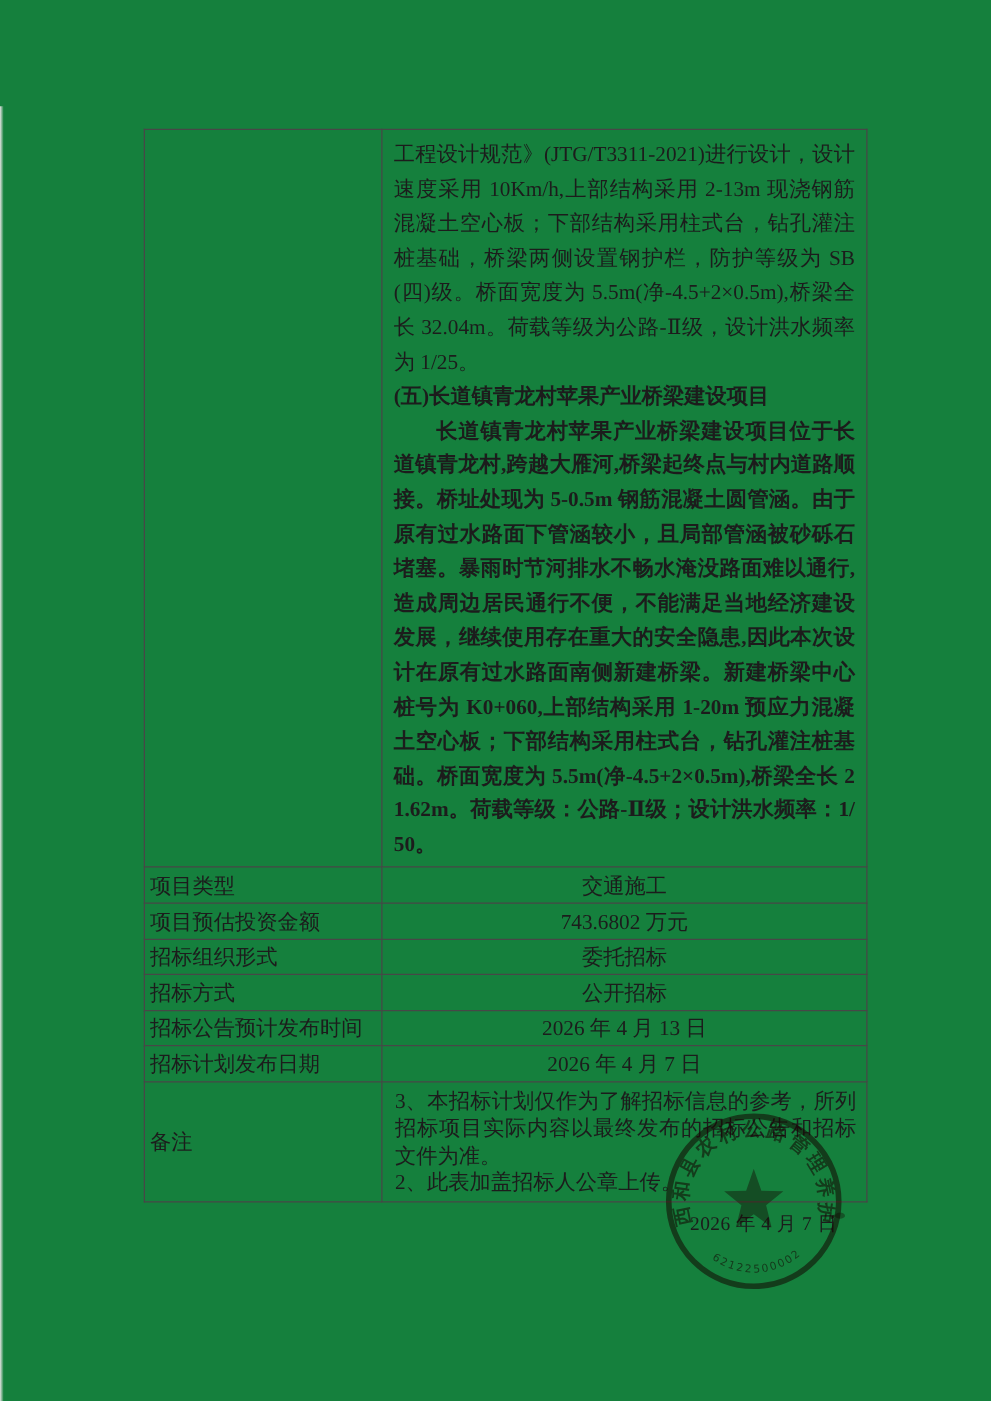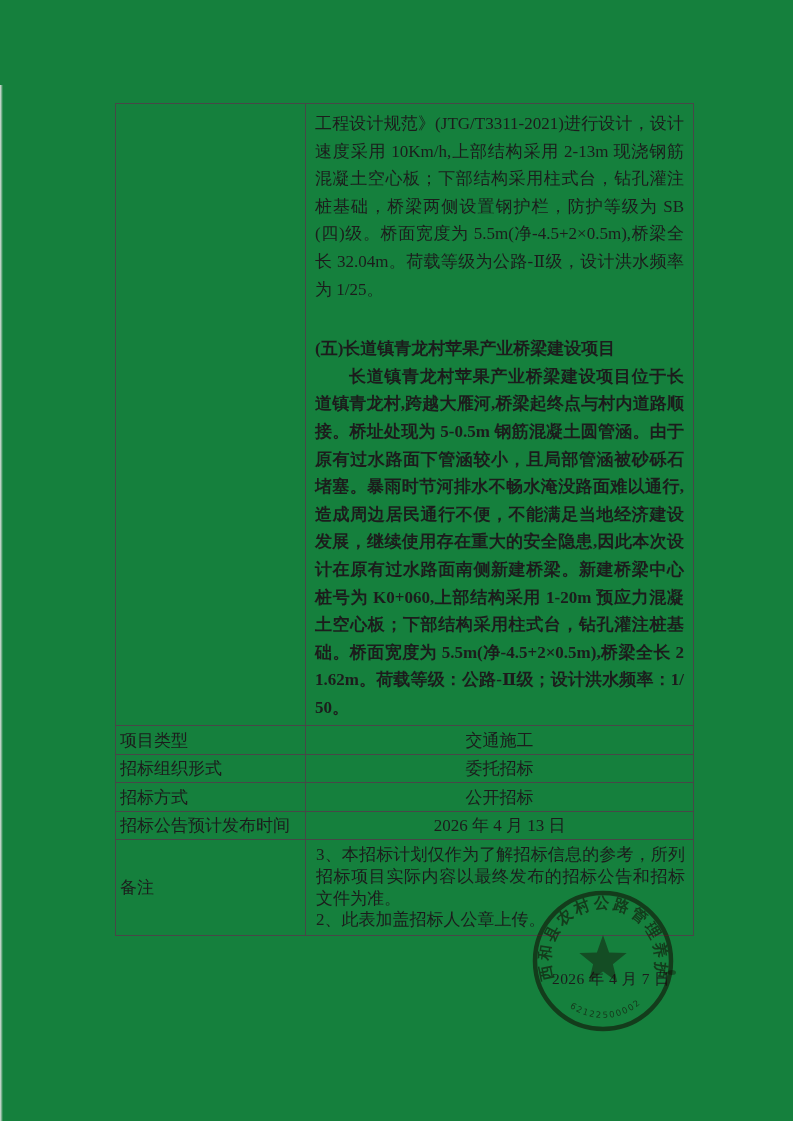--- a/index.html
+++ b/index.html
@@ -38,21 +38,21 @@
     vertical-align: top;
     padding: 6px 9px 4px 9px;
     line-height: 27.6px;
     font-size: 17px;
   }
   .desc-paragraph {
     text-align: justify;
     text-align-last: left;
     word-break: break-all;
   }
-  .desc-heading { font-weight: bold; text-align: right; margin-top: 32px; }
+  .desc-heading { font-weight: bold; text-align: right; }
   .desc-indent { text-indent: 2em; font-weight: bold; }
 
   td.remarks-cell {
     vertical-align: middle;
     padding: 4px 8px 4px 10px;
     line-height: 21.6px;
     font-size: 16.5px;
   }
   .remark-line { text-align: justify; text-align-last: left; word-break: break-all; }
 
@@ -100,31 +100,39 @@
         <div class="desc-paragraph">工程设计规范》(JTG/T3311-2021)进行设计，设计速度采用 10Km/h,上部结构采用 2-13m 现浇钢筋混凝土空心板；下部结构采用柱式台，钻孔灌注桩基础，桥梁两侧设置钢护栏，防护等级为 SB(四)级。桥面宽度为 5.5m(净-4.5+2×0.5m),桥梁全长 32.04m。荷载等级为公路-Ⅱ级，设计洪水频率为 1/25。</div>
         <div class="desc-paragraph desc-heading">(五)长道镇青龙村苹果产业桥梁建设项目</div>
         <div class="desc-paragraph desc-indent">长道镇青龙村苹果产业桥梁建设项目位于长道镇青龙村,跨越大雁河,桥梁起终点与村内道路顺接。桥址处现为 5-0.5m 钢筋混凝土圆管涵。由于原有过水路面下管涵较小，且局部管涵被砂砾石堵塞。暴雨时节河排水不畅水淹没路面难以通行,造成周边居民通行不便，不能满足当地经济建设发展，继续使用存在重大的安全隐患,因此本次设计在原有过水路面南侧新建桥梁。新建桥梁中心桩号为 K0+060,上部结构采用 1-20m 预应力混凝土空心板；下部结构采用柱式台，钻孔灌注桩基础。桥面宽度为 5.5m(净-4.5+2×0.5m),桥梁全长 21.62m。荷载等级：公路-Ⅱ级；设计洪水频率：1/50。</div>
       </td>
     </tr>
 
     <tr style="height:29px;">
       <td class="label-cell">项目类型</td>
       <td class="value-cell">交通施工</td>
     </tr>
+    <tr style="height:29px;">
+      <td class="label-cell">项目预估投资金额</td>
+      <td class="value-cell">743.6802 万元</td>
+    </tr>
     <tr style="height:28px;">
       <td class="label-cell">招标组织形式</td>
       <td class="value-cell">委托招标</td>
     </tr>
     <tr style="height:29px;">
       <td class="label-cell">招标方式</td>
       <td class="value-cell">公开招标</td>
     </tr>
     <tr style="height:28px;">
       <td class="label-cell">招标公告预计发布时间</td>
       <td class="value-cell">2026 年 4 月 13 日</td>
+    </tr>
+    <tr style="height:29px;">
+      <td class="label-cell">招标计划发布日期</td>
+      <td class="value-cell">2026 年 4 月 7 日</td>
     </tr>
 
     <tr style="height:86px;">
       <td class="label-cell">备注</td>
       <td class="remarks-cell">
         <div class="remark-line">3、本招标计划仅作为了解招标信息的参考，所列招标项目实际内容以最终发布的招标公告和招标文件为准。</div>
         <div class="remark-line">2、此表加盖招标人公章上传。</div>
       </td>
     </tr>
   </tbody>

